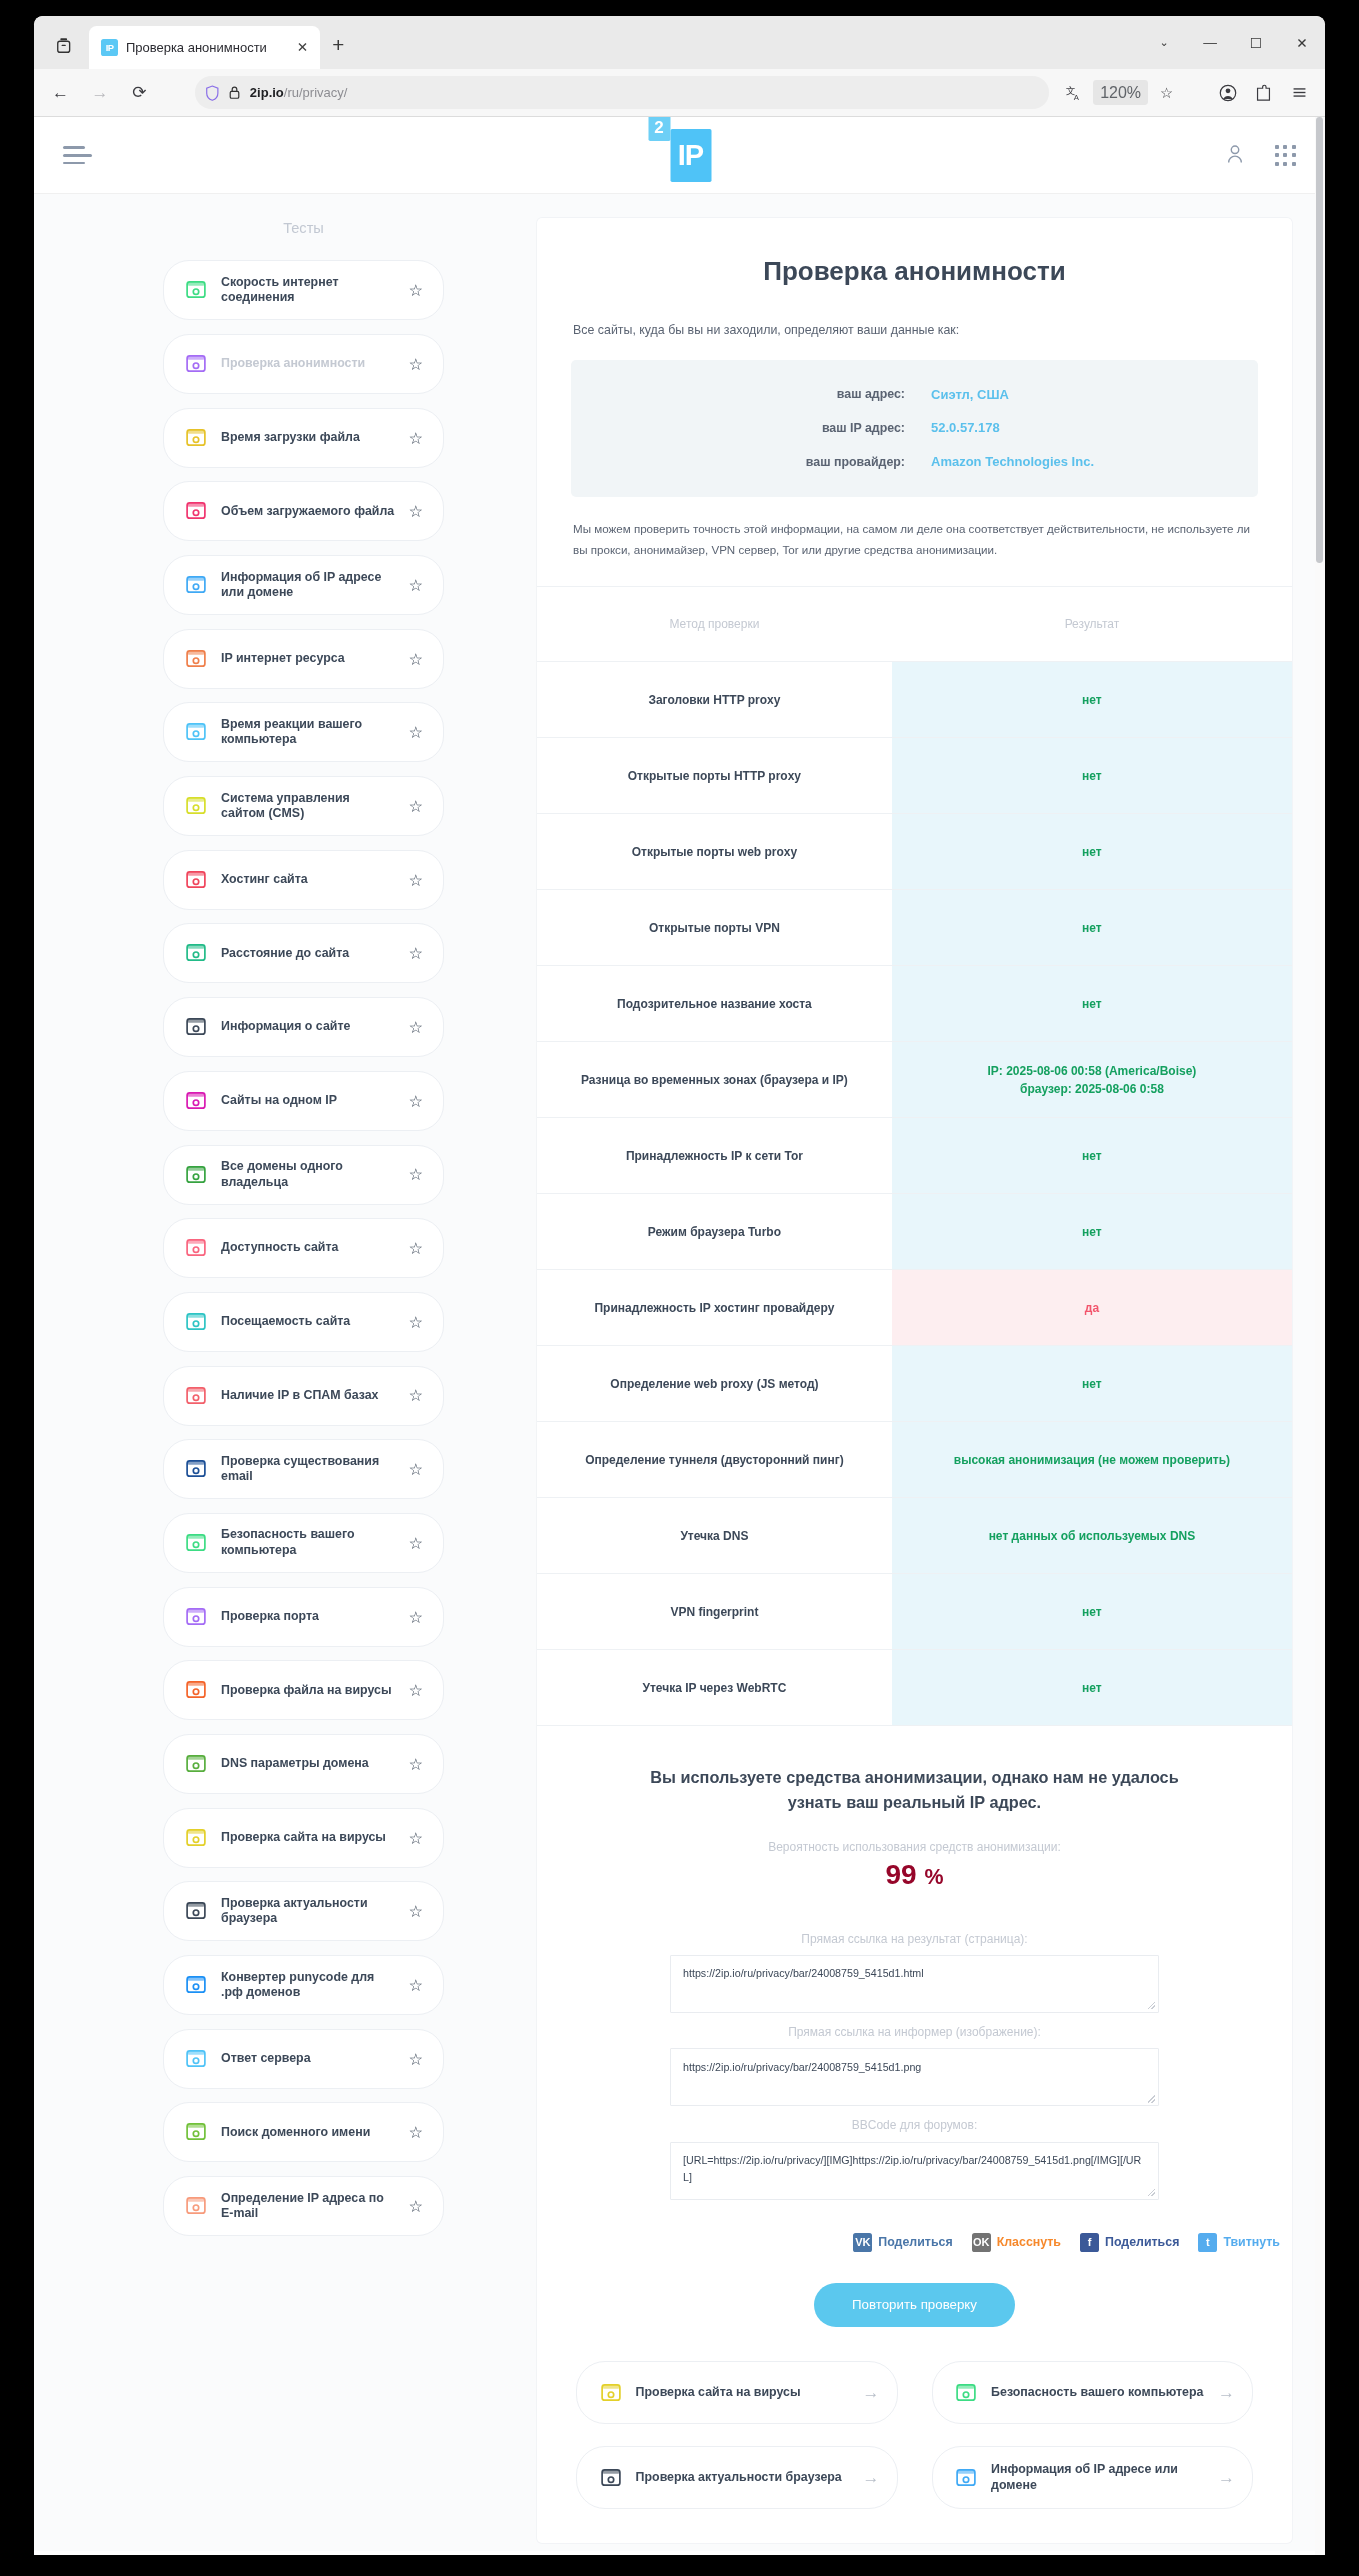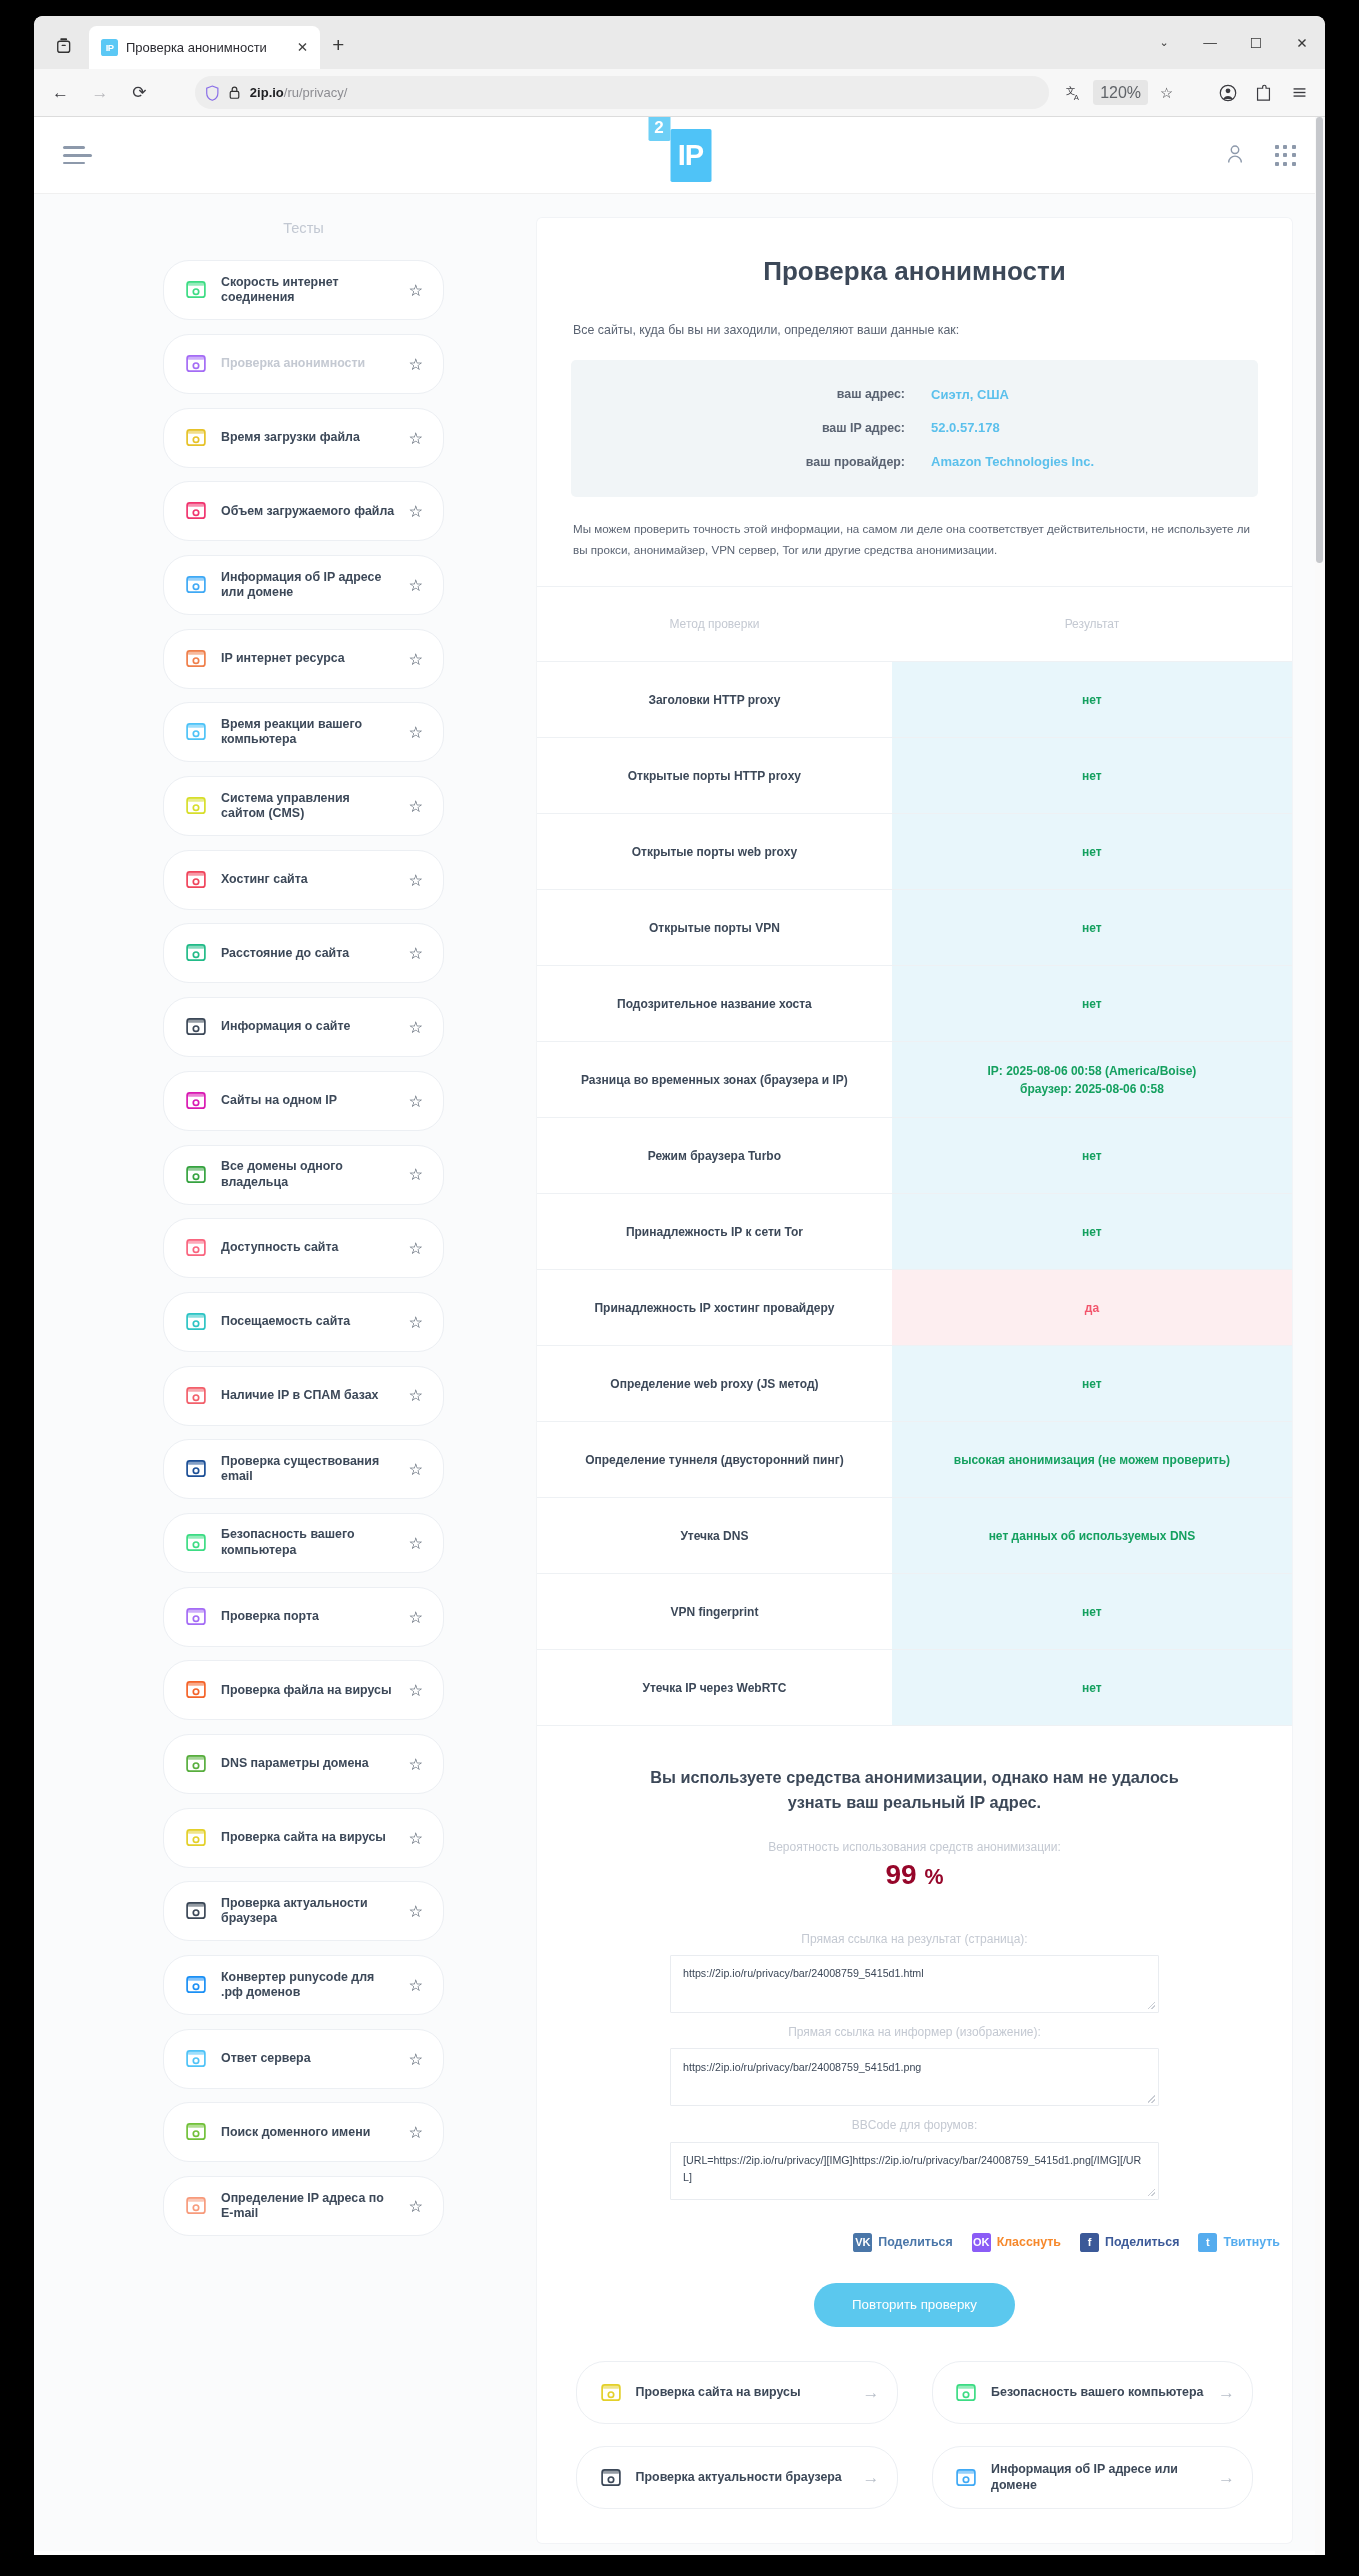--- a/index.html
+++ b/index.html
@@ -630,25 +630,25 @@
                 <tr>
                   <td class="method">Подозрительное название хоста</td>
                   <td class="result" style="white-space:pre-line">нет</td>
                 </tr>
                 <tr>
                   <td class="method">Разница во временных зонах (браузера и IP)</td>
                   <td class="result" style="white-space:pre-line">IP: 2025-08-06 00:58 (America/Boise)
 браузер: 2025-08-06 0:58</td>
                 </tr>
                 <tr>
+                  <td class="method">Принадлежность IP к сети Tor</td>
+                  <td class="result" style="white-space:pre-line">нет</td>
+                </tr>
+                <tr>
                   <td class="method">Режим браузера Turbo</td>
-                  <td class="result" style="white-space:pre-line">нет</td>
-                </tr>
-                <tr>
-                  <td class="method">Принадлежность IP к сети Tor</td>
                   <td class="result" style="white-space:pre-line">нет</td>
                 </tr>
                 <tr>
                   <td class="method">Принадлежность IP хостинг провайдеру</td>
                   <td class="result bad" style="white-space:pre-line">да</td>
                 </tr>
                 <tr>
                   <td class="method">Определение web proxy (JS метод)</td>
                   <td class="result" style="white-space:pre-line">нет</td>
                 </tr>
@@ -692,21 +692,21 @@
                 <div class="field-box">[URL=https://2ip.io/ru/privacy/][IMG]https://2ip.io/ru/privacy/bar/24008759_5415d1.png[/IMG][/URL]</div>
               </div>
             </div>
 
           <div class="share" id="share">
               <div class="share-item">
                 <span class="sico" style="background:#4a76a8">VK</span>
                 <span class="sl" style="color:#4a76a8">Поделиться</span>
               </div>
               <div class="share-item">
-                <span class="sico" style="background:#8b5cf6">OK</span>
+                <span class="sico" style="background:#737373">OK</span>
                 <span class="sl" style="color:#f6882b">Класснуть</span>
               </div>
               <div class="share-item">
                 <span class="sico" style="background:#3b5998">f</span>
                 <span class="sl" style="color:#3b5998">Поделиться</span>
               </div>
               <div class="share-item">
                 <span class="sico" style="background:#55acee">t</span>
                 <span class="sl" style="color:#55acee">Твитнуть</span>
               </div>

